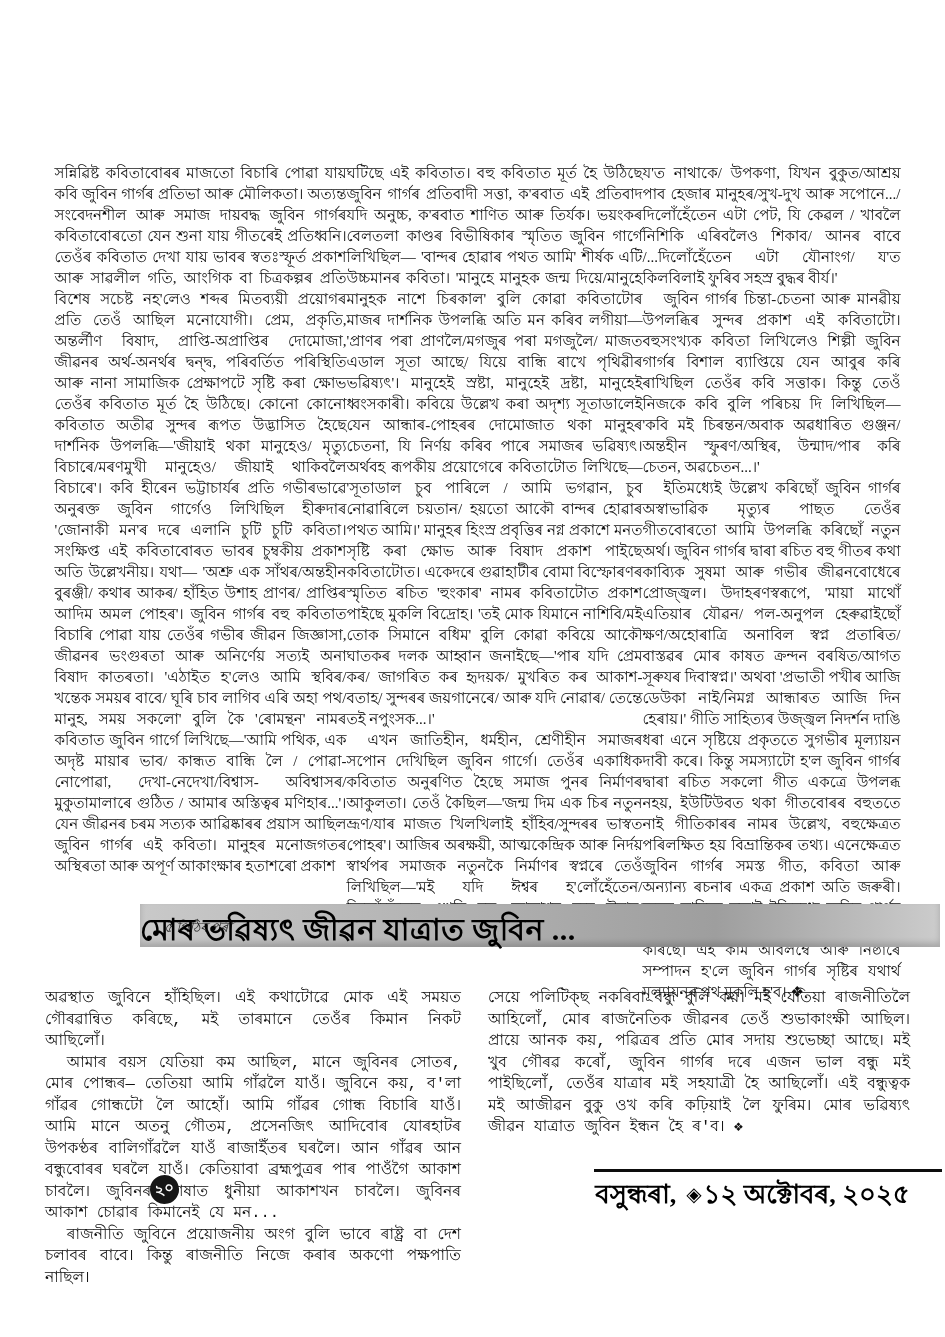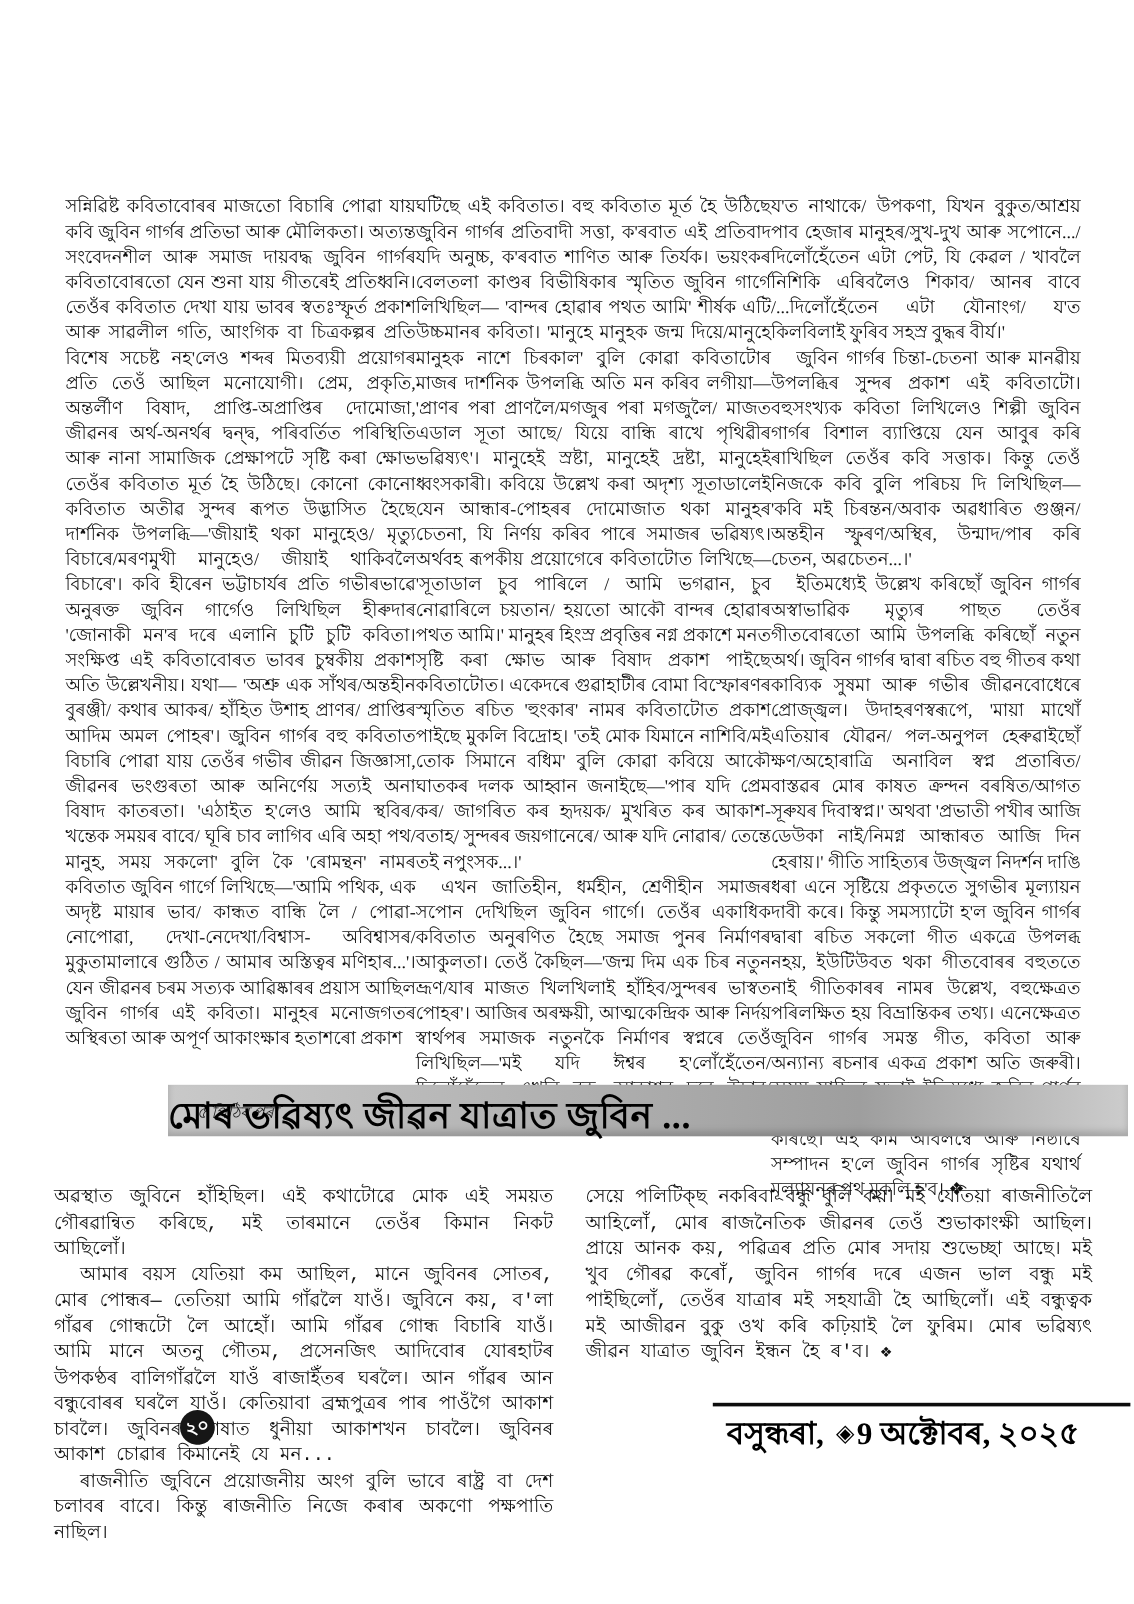--- a/index.html
+++ b/index.html
@@ -109,16 +109,16 @@
     <div class="col bcol-2">
       <div class="pars">
           <p>সেয়ে পলিটিক্ছ নকৰিবা বন্ধু বুলি কয়। মই যেতিয়া ৰাজনীতিলৈ আহিলোঁ, মোৰ ৰাজনৈতিক জীৱনৰ তেওঁ শুভাকাংক্ষী আছিল। প্ৰায়ে আনক কয়, পৱিত্ৰৰ প্ৰতি মোৰ সদায় শুভেচ্ছা আছে। মই খুব গৌৰৱ কৰোঁ, জুবিন গাৰ্গৰ দৰে এজন ভাল বন্ধু মই পাইছিলোঁ, তেওঁৰ যাত্ৰাৰ মই সহযাত্ৰী হৈ আছিলোঁ। এই বন্ধুত্বক মই আজীৱন বুকু ওখ কৰি কঢ়িয়াই লৈ ফুৰিম। মোৰ ভৱিষ্যৎ জীৱন যাত্ৰাত জুবিন ইন্ধন হৈ ৰ'ব। ❖</p>
         </div>
     </div>
   </section>
 
   <div class="page-number-badge">২০</div>
   <div class="footer-rule"></div>
   <div class="footer-masthead">
-    <span>বসুন্ধৰা,</span><span class="orn">◈</span><span>9 অক্টোবৰ, ২০২৫</span>
+    <span>বসুন্ধৰা,</span><span class="orn">◈</span><span>১২ অক্টোবৰ, ২০২৫</span>
   </div>
 
 </div>
 
 </body></html>

